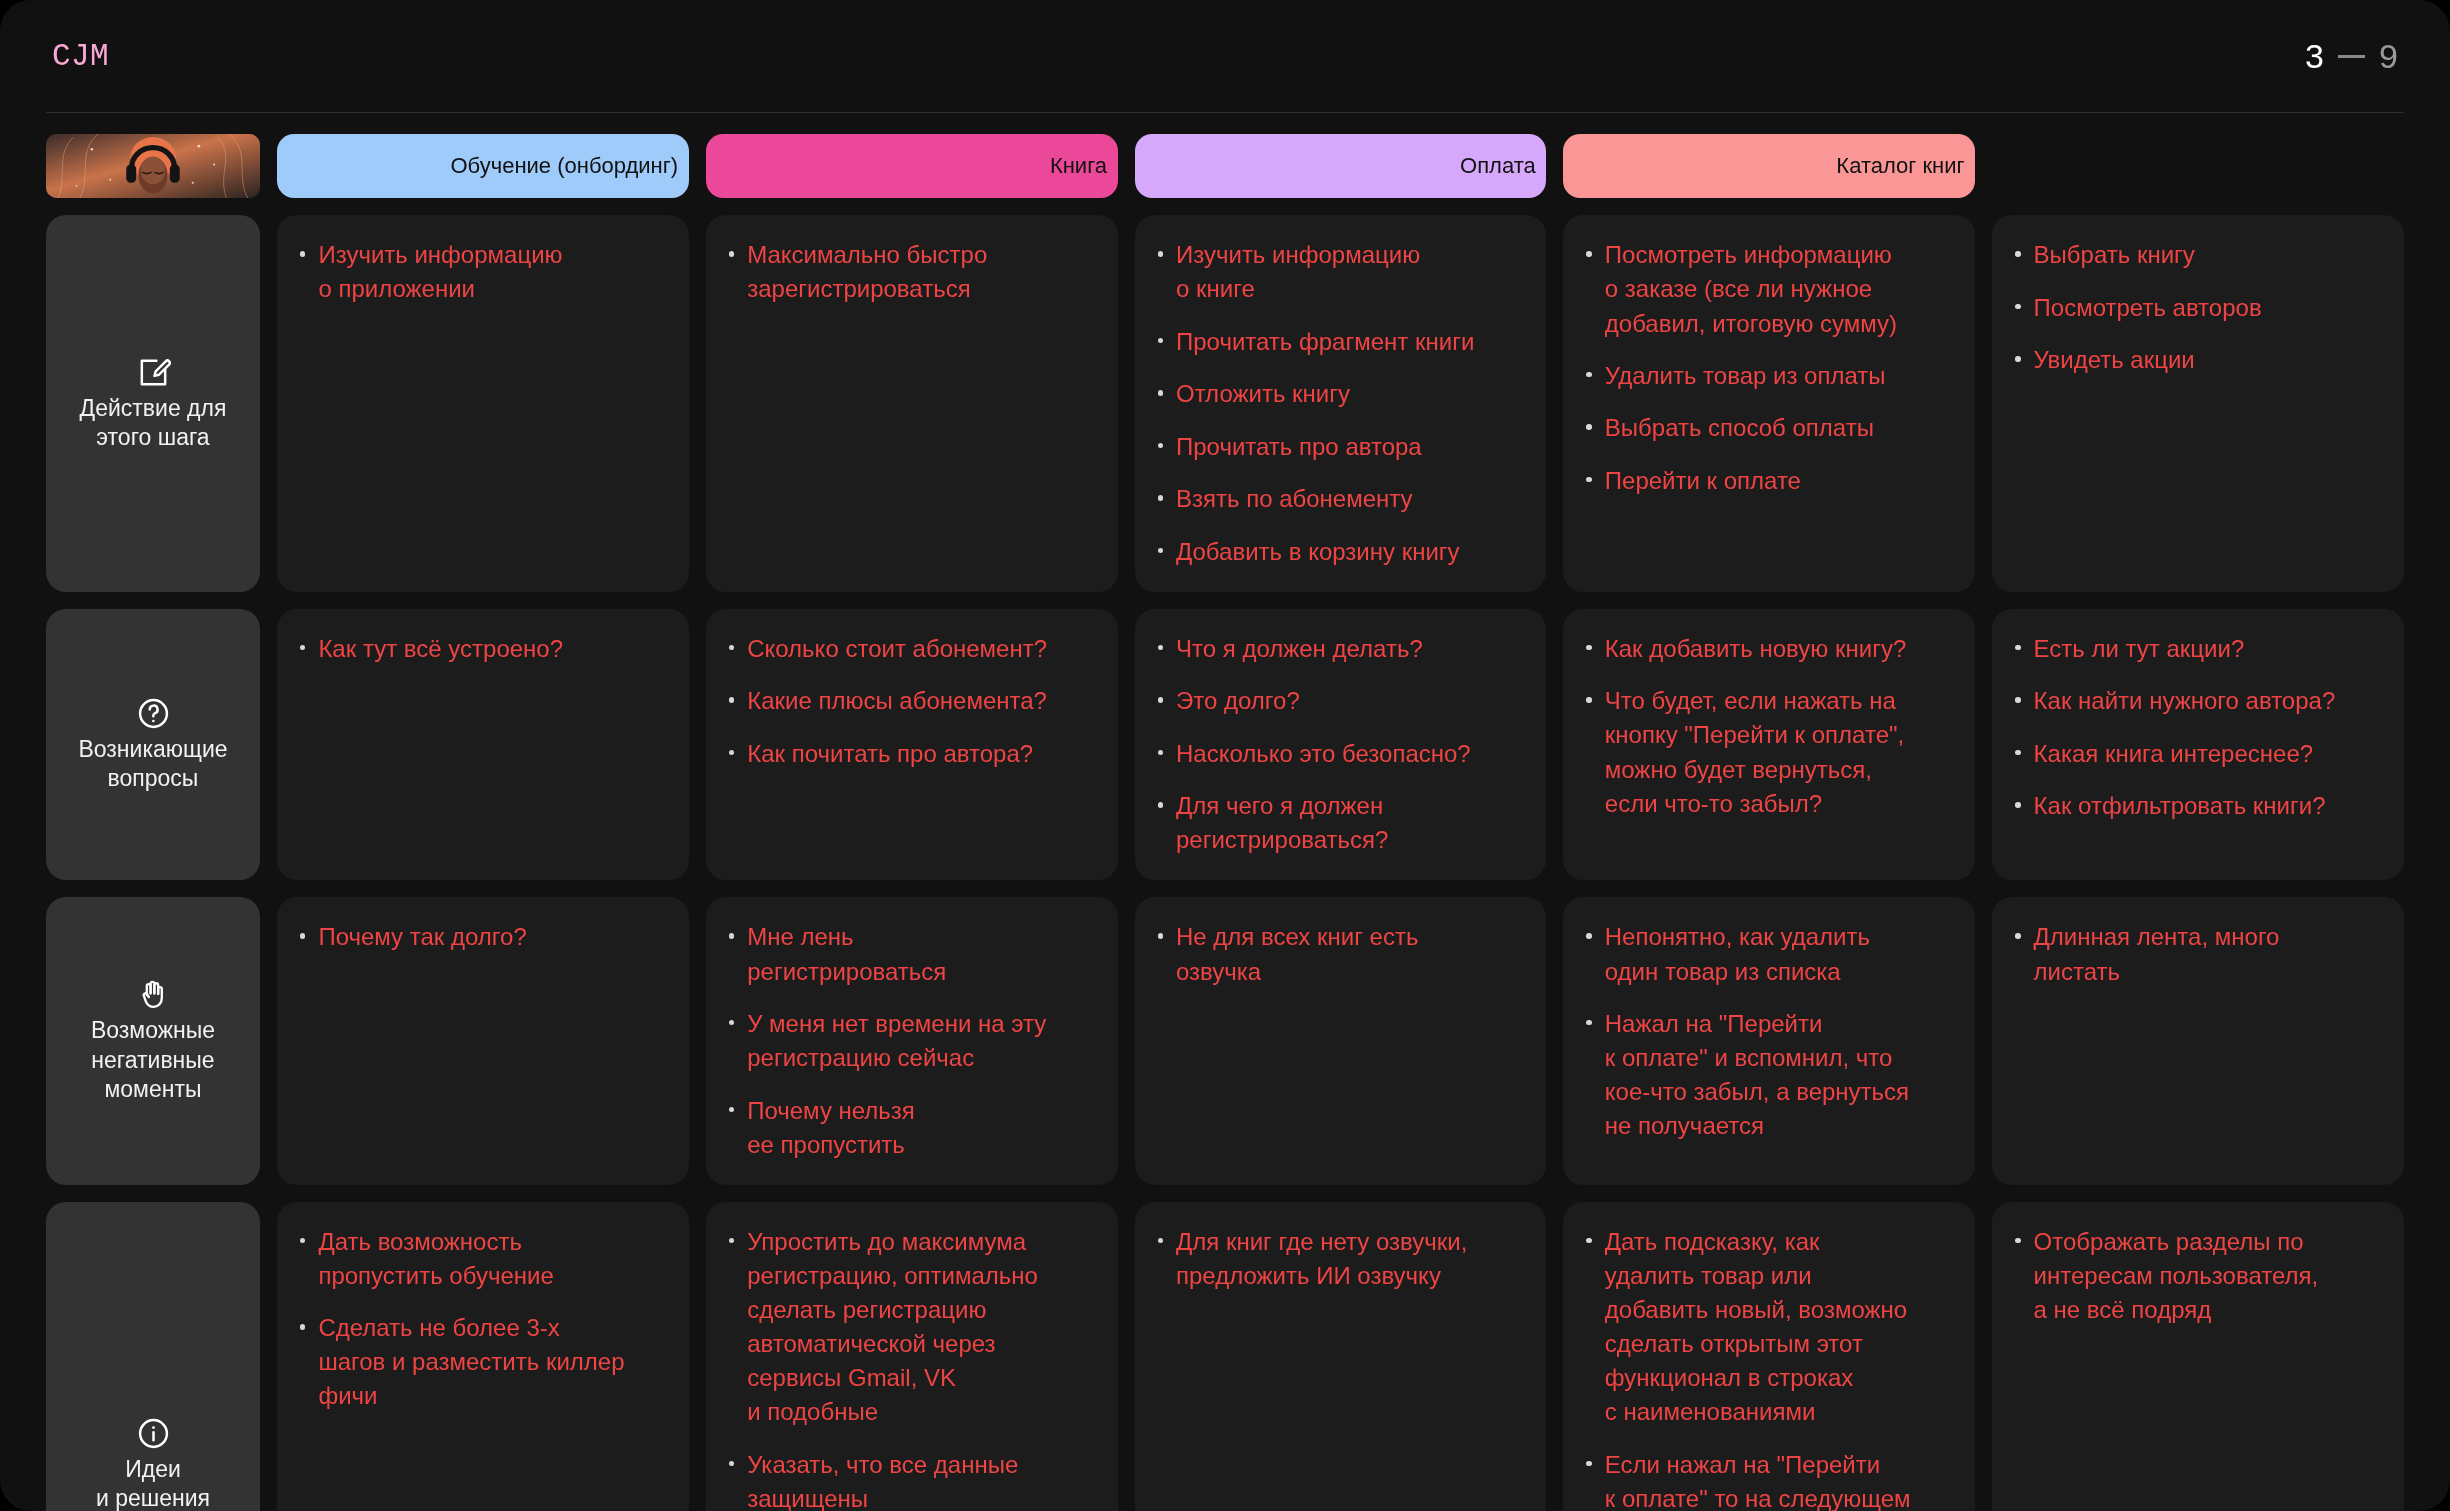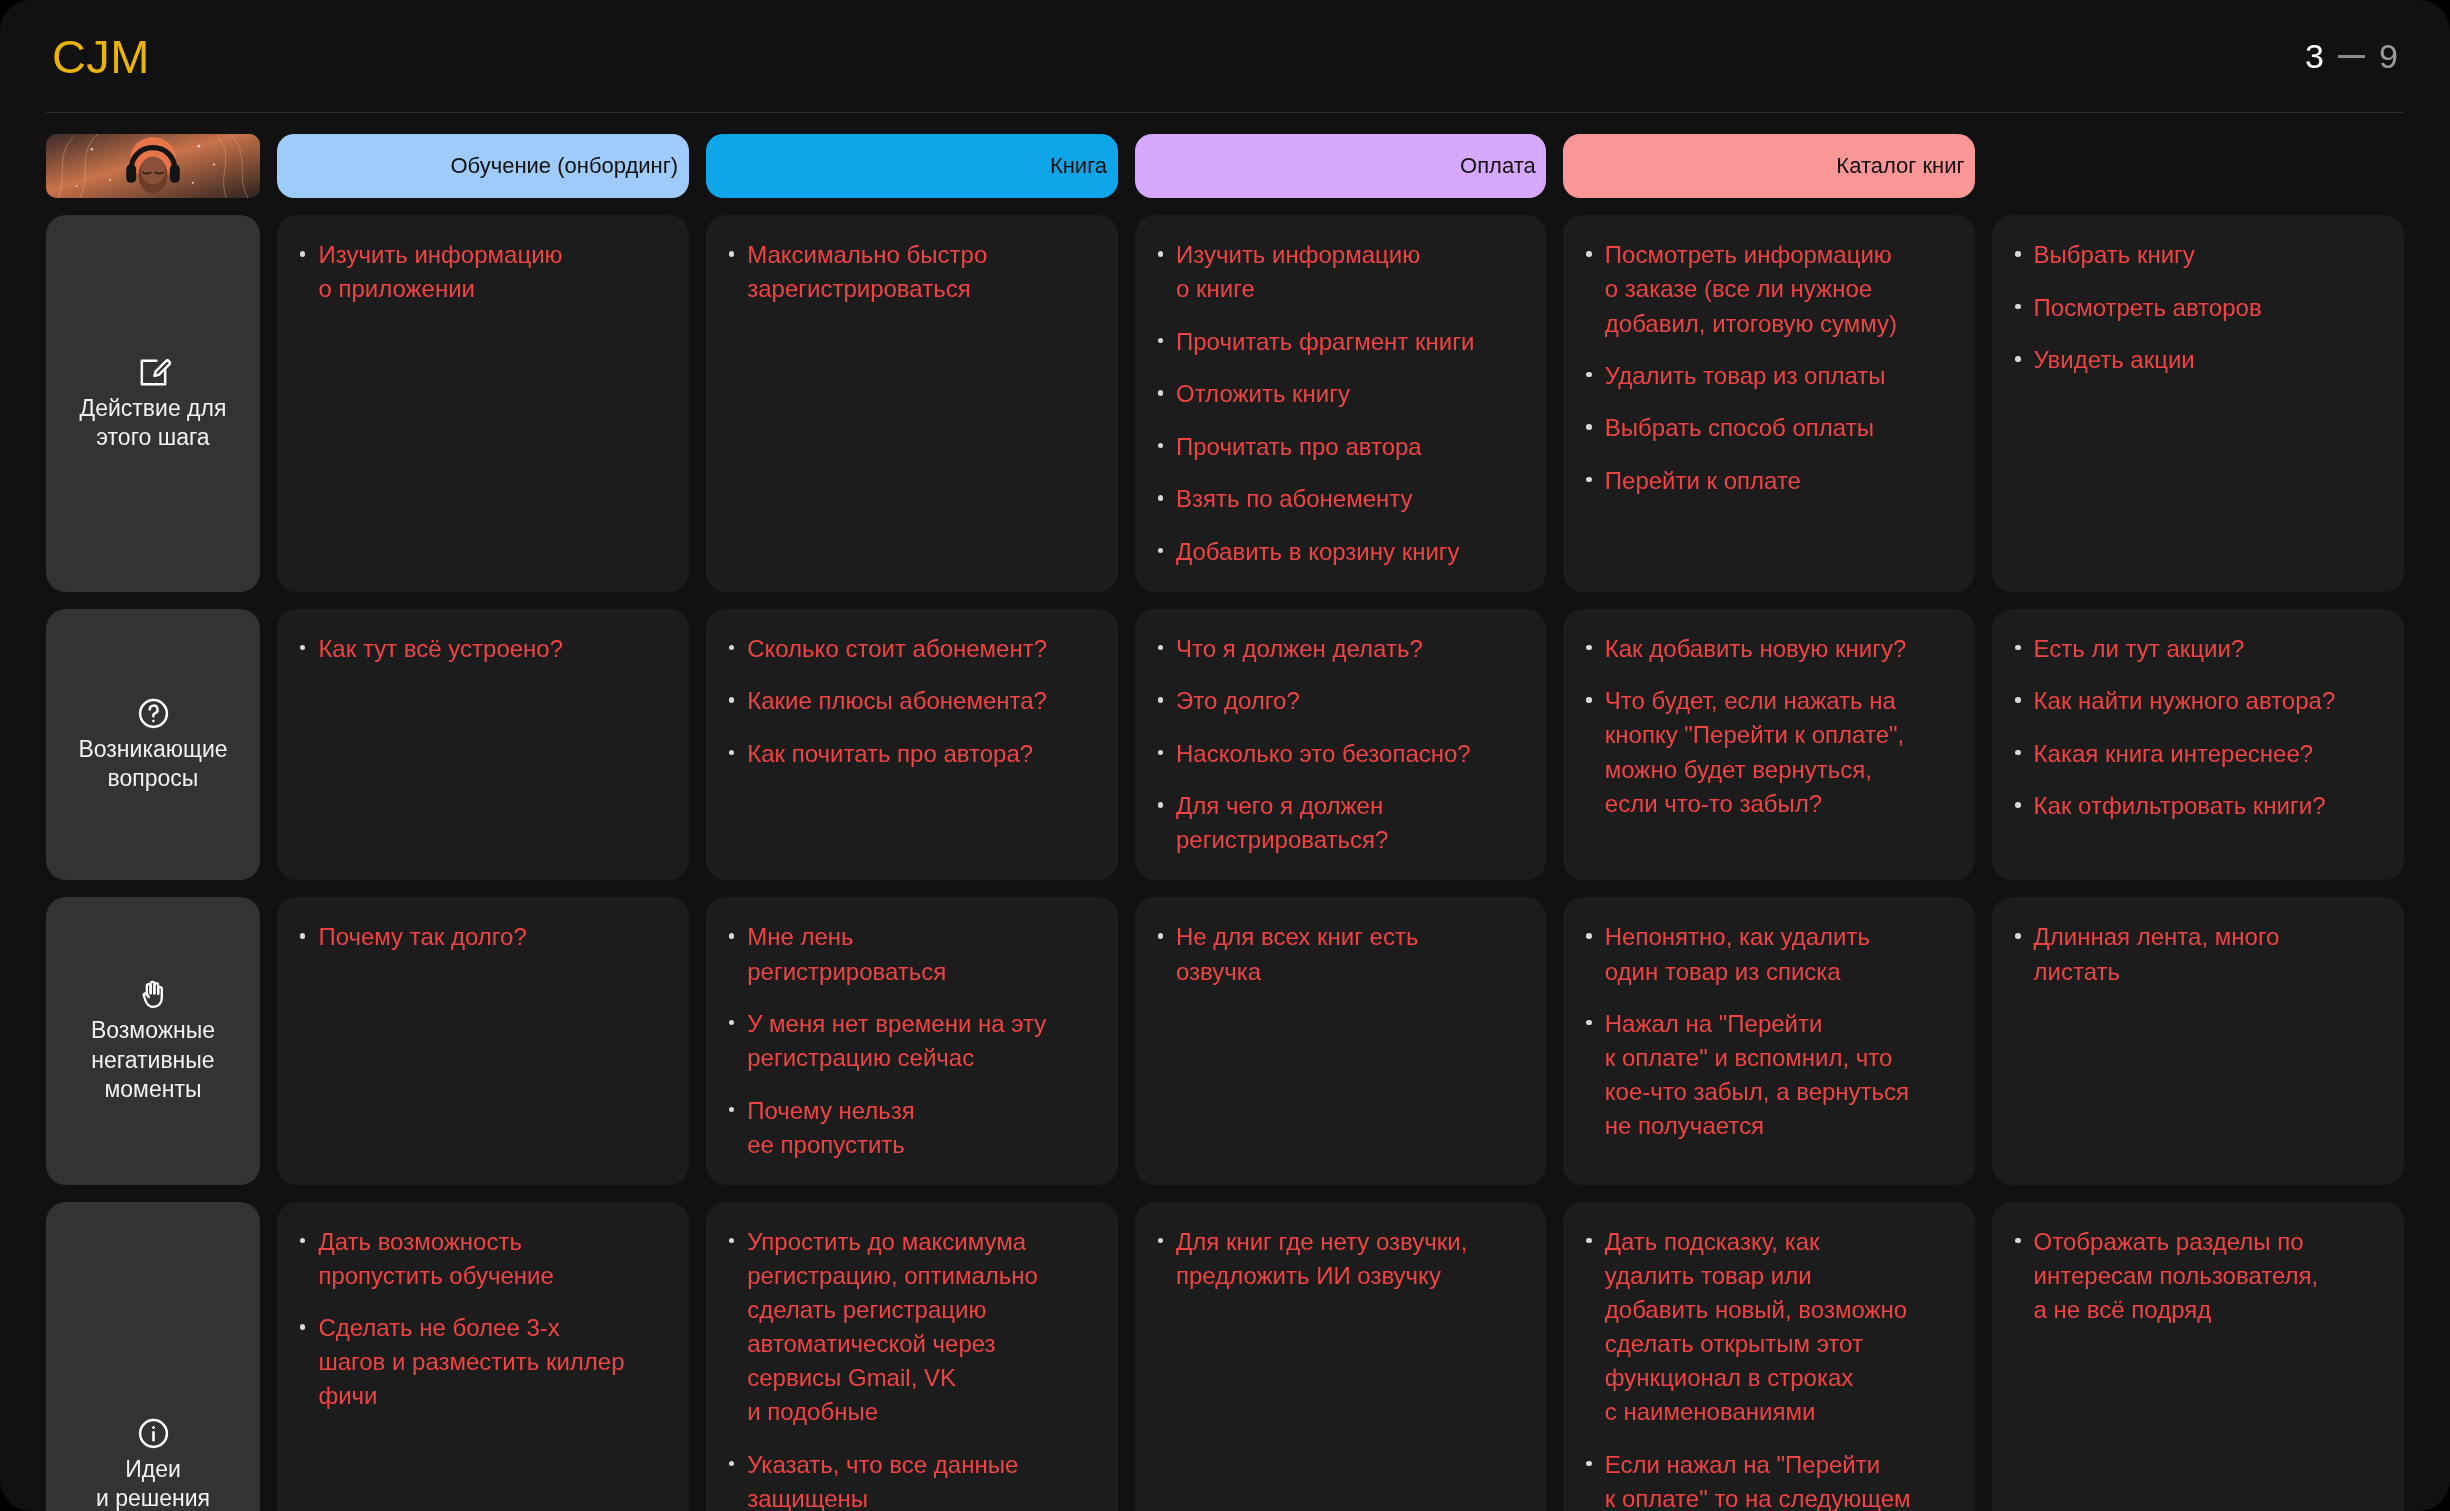--- a/index.html
+++ b/index.html
@@ -22,25 +22,26 @@
   
   .header {
     position: relative;
     height: 113px;
     padding: 0 52px;
     display: flex;
     align-items: center;
     justify-content: space-between;
   }
   .app-title {
-    color: #eab308;
-    font-size: 47px;
+    color: #f9a8d4;
+    font-size: 31px;
     font-weight: 400;
     letter-spacing: 0.4px;
     line-height: 1;
+    font-family: Liberation Mono, monospace;
   }
   .pager {
     display: flex;
     align-items: center;
     gap: 13.8px;
     font-size: 34px;
     font-weight: 400;
   }
   .pager .cur { color: #ffffff; }
   .pager .dash {
@@ -198,21 +199,21 @@
               <circle cx="42" cy="30" r="0.6"></circle>
             <circle cx="96" cy="32" r="0.7"></circle>
               <circle cx="20" cy="34" r="0.6"></circle>
           </g>
         </svg>
       </div>
 
       <div class="stage-chip" style="background: rgb(158, 203, 250);">
         <span>Обучение (онбординг)</span>
       </div>
-      <div class="stage-chip" style="background: #0ea5e9;">
+      <div class="stage-chip" style="background: #ec4899;">
         <span>Книга</span>
       </div>
       <div class="stage-chip" style="background: rgb(214, 168, 251);">
         <span>Оплата</span>
       </div>
       <div class="stage-chip" style="background: rgb(251, 150, 150);">
         <span>Каталог книг</span>
       </div>
     </div>
 

